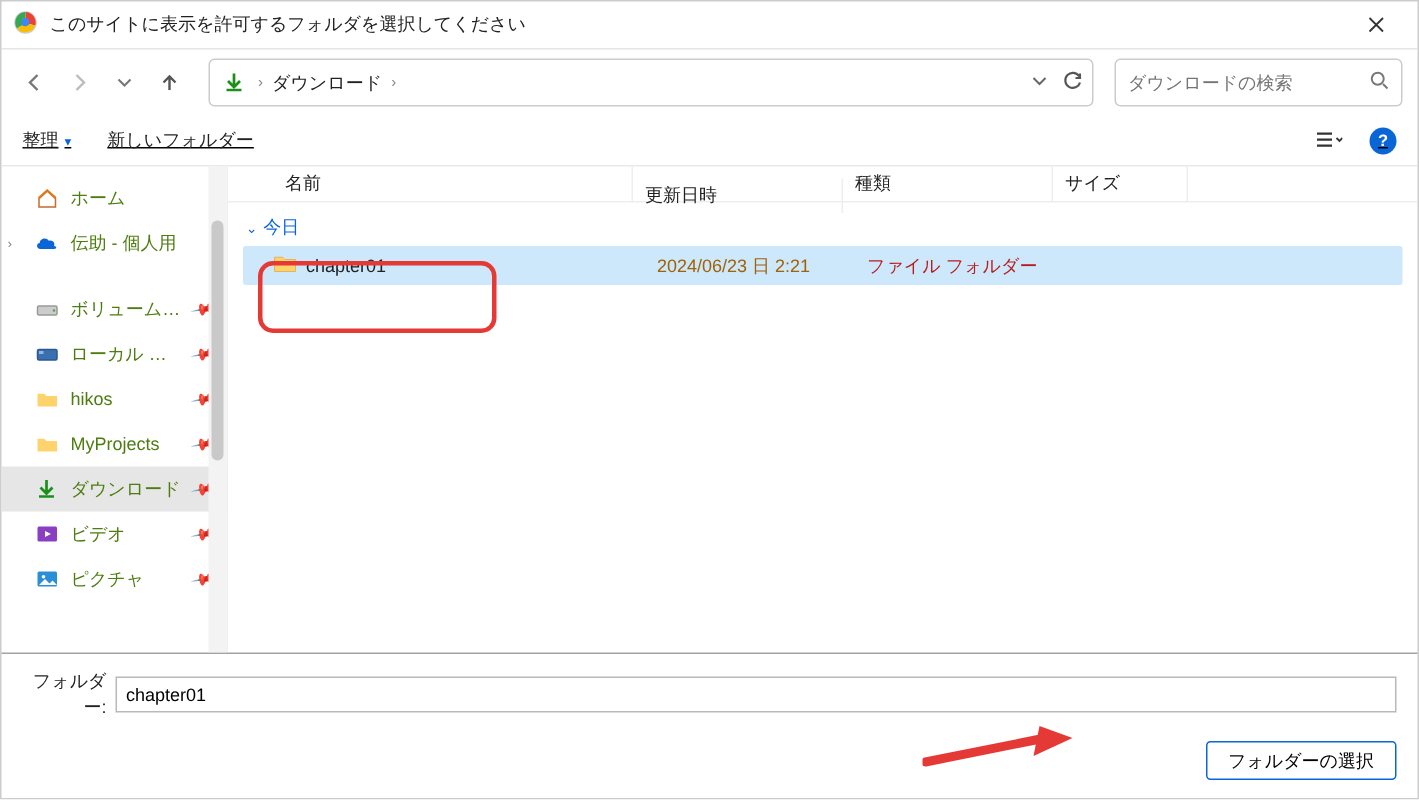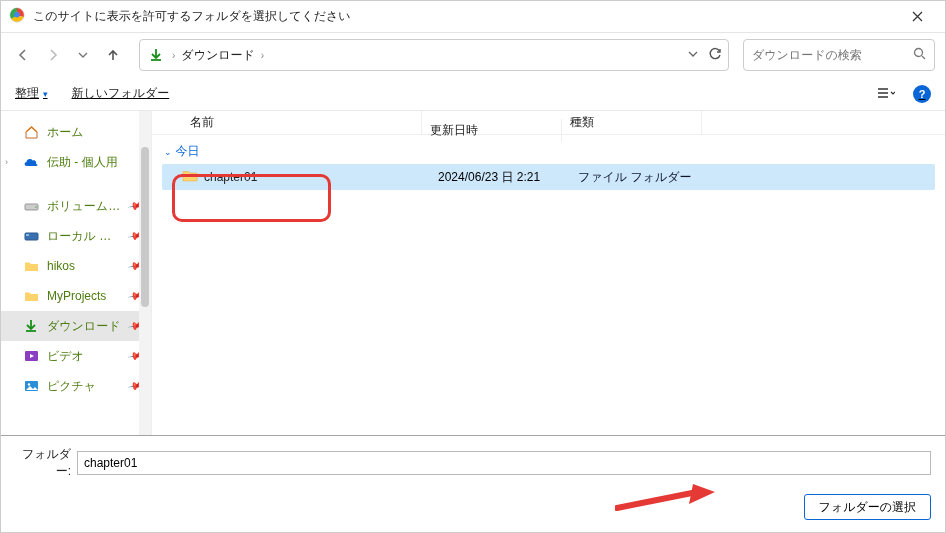--- a/index.html
+++ b/index.html
@@ -53,22 +53,22 @@
     .col-type { width: 140px; }
     .col-size { width: 90px; }
 
     .filelist { flex: 1; padding: 4px 10px; position: relative; }
     .group-hdr { display: flex; align-items: center; gap: 4px; color: #0a66d6; margin: 4px 0 4px 2px; cursor: pointer; }
     .group-hdr .chevron { font-size: 9px; }
     .row { height: 26px; display: flex; align-items: center; padding-left: 20px; cursor: pointer; border-radius: 2px; }
     .row.selected { background: #cde7fb; }
     .row .ficn { width: 16px; height: 16px; margin-right: 6px; }
     .row .cname { width: 234px; color: #222; }
-    .row .cdate { width: 140px; color: #000000; }
-    .row .ctype { width: 140px; color: #0f172a; }
+    .row .cdate { width: 140px; color: #a16207; }
+    .row .ctype { width: 140px; color: #b91c1c; }
     .row .csize { width: 90px; color: #6a85a5; }
 
     .highlight-box { position: absolute; left: 172px; top: 174px; width: 159px; height: 48px; border: 3px solid #e53935; border-radius: 10px; pointer-events:none; }
 
     .footer { border-top: 1px solid #a3a3a3; padding: 10px 14px 12px 14px; }
     .footer .frow1 { display: flex; align-items: center; margin-bottom: 14px; }
     .footer .flabel { width: 56px; text-align: right; margin-right: 6px; color: #222; }
     .footer .finput { flex: 1; height: 24px; border: 1px solid #b9b9b9; padding: 0 6px; outline:none; }
     .footer .frow2 { display: flex; align-items: center; justify-content: flex-end; gap: 10px; position: relative; }
     .footer button { height: 26px; padding: 0 14px; background: #fff; border: 1px solid #b9b9b9; border-radius: 3px; cursor: pointer; font-size: 12px; }
@@ -263,20 +263,21 @@
       <div class="side-scroll">
           <div class="thumb"></div>
         </div>
     </div>
 
     <div class="contentarea">
       <div class="col-headers">
         <div class="col-name">名前</div>
         <div class="col-date">更新日時</div>
         <div class="col-type">種類</div>
+        <div class="col-size">サイズ</div>
       </div>
       <div class="filelist">
         <div class="group-hdr">
           <span class="chevron">⌄</span>
           <span>今日</span>
         </div>
         <div class="row selected">
           <span class="ficn"><svg width="16" height="13" viewBox="0 0 16 13">
                 <path d="M1 3 L1 12 L15 12 L15 4 L8 4 L6.5 2.5 L1 2.5 Z" fill="#ffd36b" stroke="#e0a83a" stroke-width="0.5"></path>
               </svg></span>

